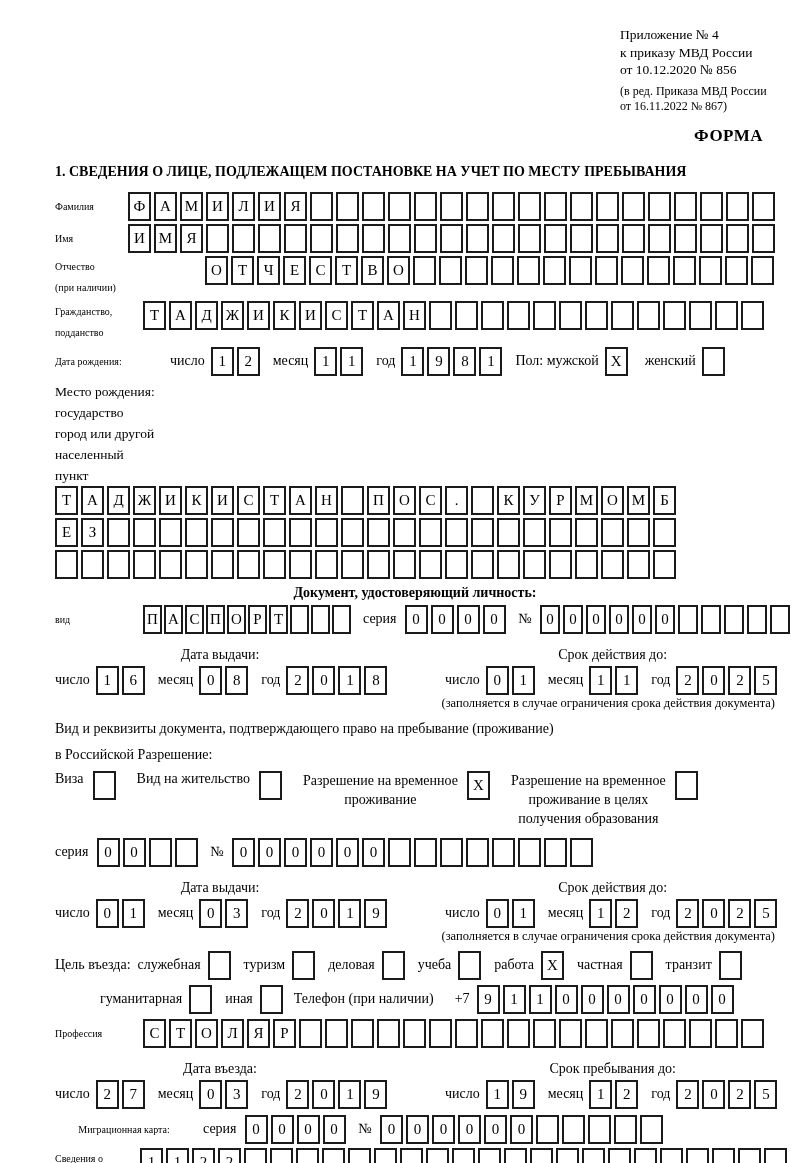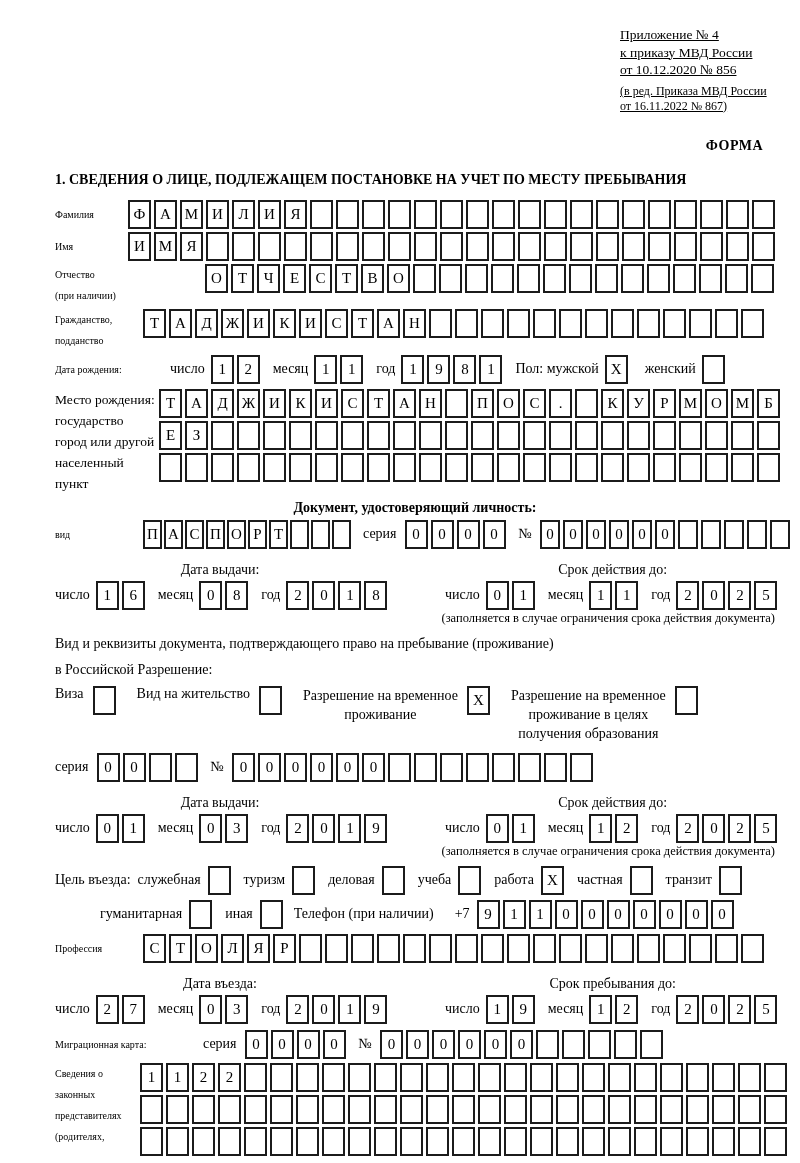--- a/index.html
+++ b/index.html
@@ -1,31 +1,31 @@
 <!DOCTYPE html>
 <html><head>
 <meta charset="utf-8">
 <style>
   html,body{margin:0;padding:0;background:#fff;}
   .page{width:800px;height:1163px;box-sizing:border-box;padding:26px 25px 0 55px;
         font-family:"Liberation Serif","DejaVu Serif",serif;color:#000;font-size:14px;
         overflow:hidden;background:#fff;position:relative;}
   .hdr{margin-left:565px;line-height:1.3;font-size:13.5px;}
-  .hdr-line{white-space:nowrap;text-decoration:underline;}
+  .hdr-line{white-space:nowrap;}
   .hdr-line.small{font-size:12px;line-height:1.25;}
   .hdr-line.small.first{margin-top:5px;}
-  .forma{text-align:right;padding-right:12px;font-weight:bold;font-size:14px;margin-top:24px;letter-spacing:.5px;}
+  .forma{text-align:right;padding-right:12px;font-weight:bold;font-size:17px;margin-top:12px;letter-spacing:.5px;}
   .title{text-align:center;font-weight:bold;font-size:15.5px;margin-top:14px;line-height:1.5;}
   .blank-line{display:inline-block;width:52px;border-bottom:2px solid #222;margin-left:8px;}
   .sec-heading{font-weight:bold;font-size:14px;margin-top:18px;margin-bottom:12px;}
 
   .row{display:flex;align-items:center;margin-bottom:3px;}
   .row.top{align-items:flex-start;}
   .lbl{flex:0 0 auto;font-size:10px;line-height:21px;}
-  .w73{width:73px;} .w85{width:85px;} .w88{width:88px;} .w104{width:104px;font-size:13.5px;} .w138{width:138px;} .w150{width:150px;}
+  .w73{width:73px;} .w85{width:85px;} .w88{width:88px;} .w104{width:104px;font-size:13.5px;} .w138{width:138px;text-align:center;} .w150{width:150px;}
   .boxes{display:flex;flex:0 0 auto;flex-wrap:nowrap;}
   .cbox{display:inline-flex;align-items:center;justify-content:center;box-sizing:border-box;
         width:23px;height:29px;border:2px solid #1b1b1b;margin-right:3px;font-size:15px;
         background:#fff;flex:0 0 auto;}
   .boxes.xs .cbox{width:19px;margin-right:2px;}
   .boxes.sm .cbox{width:20px;margin-right:3px;}
   .stack{display:flex;flex-direction:column;gap:3px;}
   .dlabel{flex:0 0 auto;margin:0 6px 0 10px;}
   .dlabel.first{margin-left:0;}
   .ilabel{flex:0 0 auto;margin:0 8px 0 10px;}
@@ -213,21 +213,21 @@
     <span class="dlabel">Пол: мужской</span>
     <span class="boxes">
         <span class="cbox">X</span>
       </span>
     <span class="dlabel" style="margin-left:14px;">женский</span>
     <span class="boxes">
         <span class="cbox"></span>
       </span>
   </div>
 
-  <div class="row top" style="margin-top:5px;">
+  <div class="row top" style="margin-top:5px;flex-direction:column;">
     <div class="lbl w104">
       <div>Место рождения:</div>
       <div>государство</div>
       <div>город или другой</div>
       <div>населенный пункт</div>
     </div>
     <div class="stack">
       <div class="boxes">
           <span class="cbox">Т</span>
           <span class="cbox">А</span>

